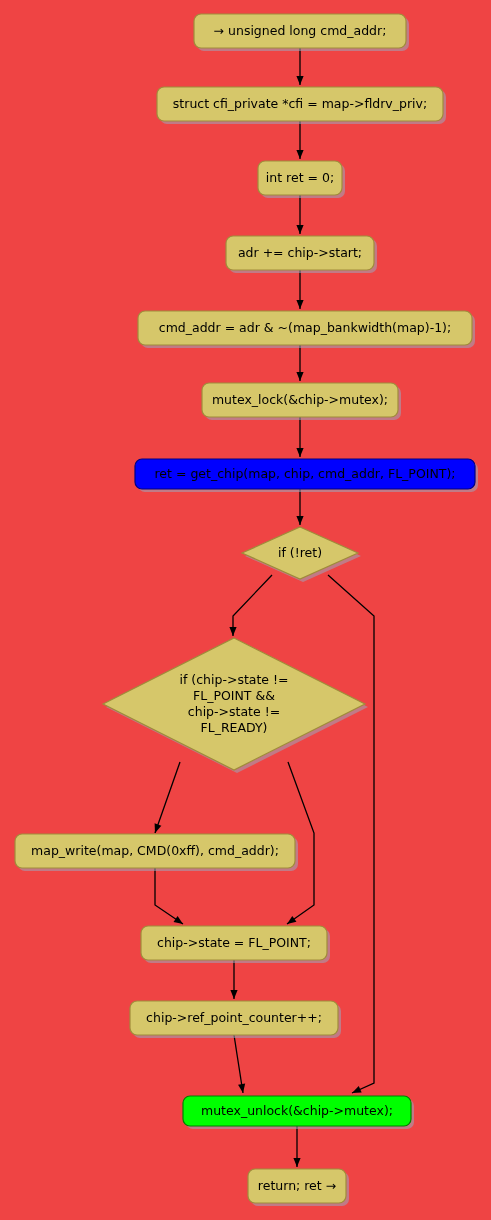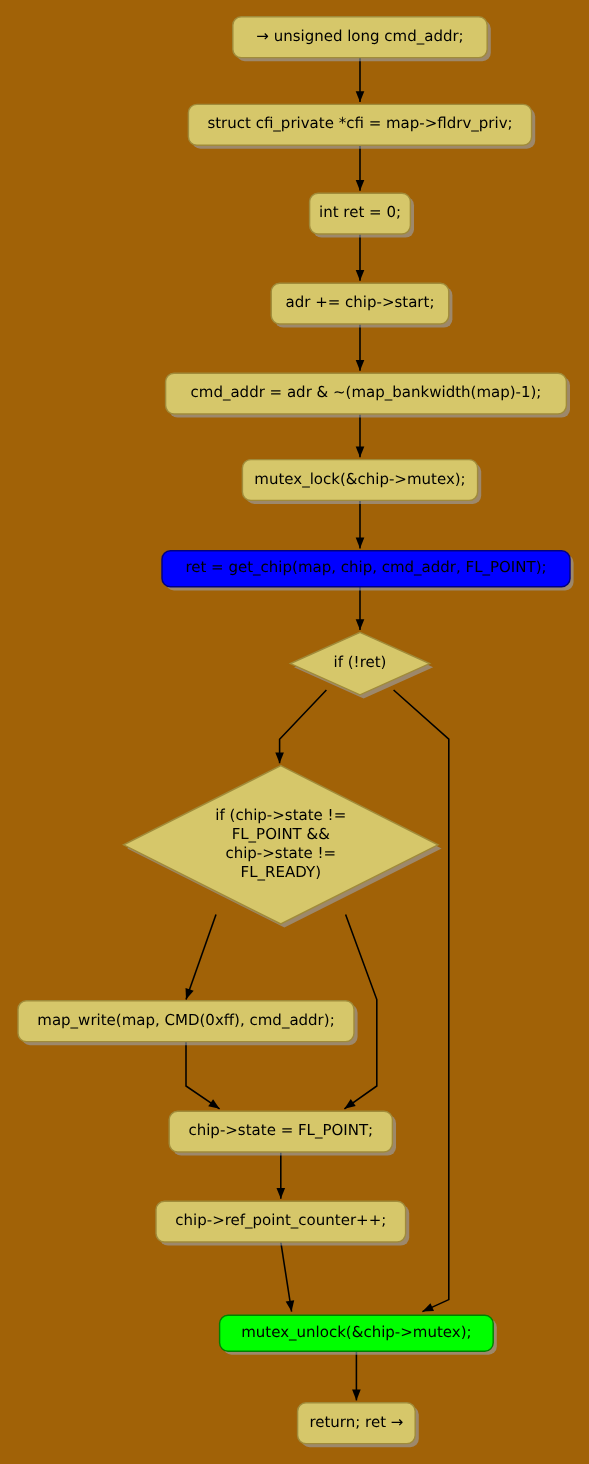--- a/index.html
+++ b/index.html
@@ -4,21 +4,21 @@
 <style>
   html, body {
     margin: 0;
     padding: 0;
     background: #ffffff;
   }
   #canvas {
     position: relative;
     width: 491px;
     height: 1220px;
-    background: #a16207;
+    background: #ef4444;
     overflow: hidden;
     font-family: "DejaVu Sans", sans-serif;
   }
   svg#flow {
     position: absolute;
     left: 0;
     top: 0;
     width: 491px;
     height: 1220px;
   }

